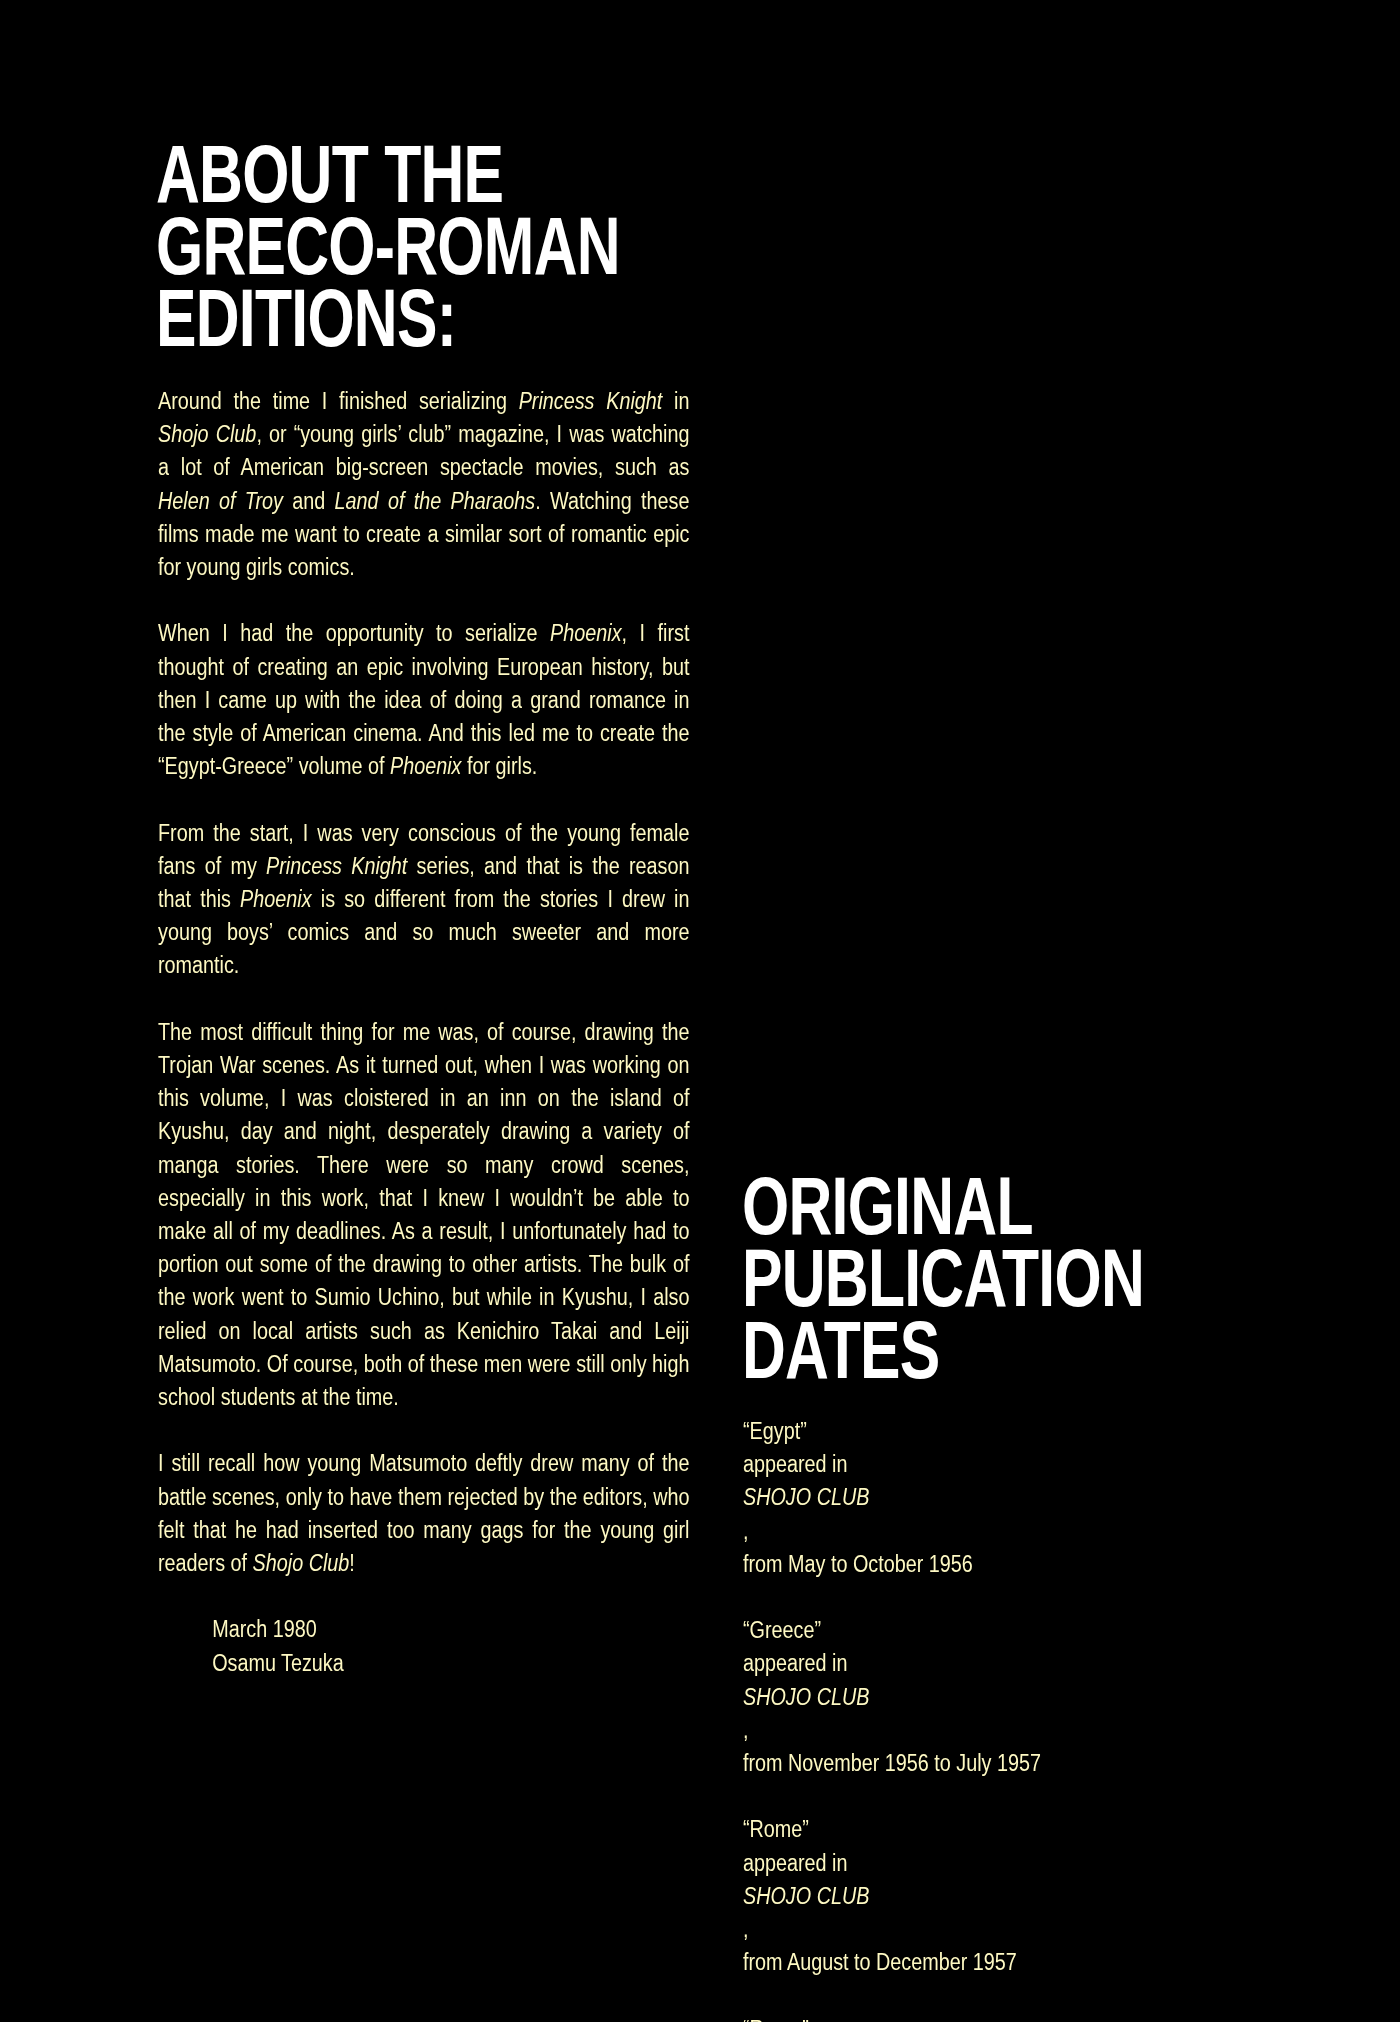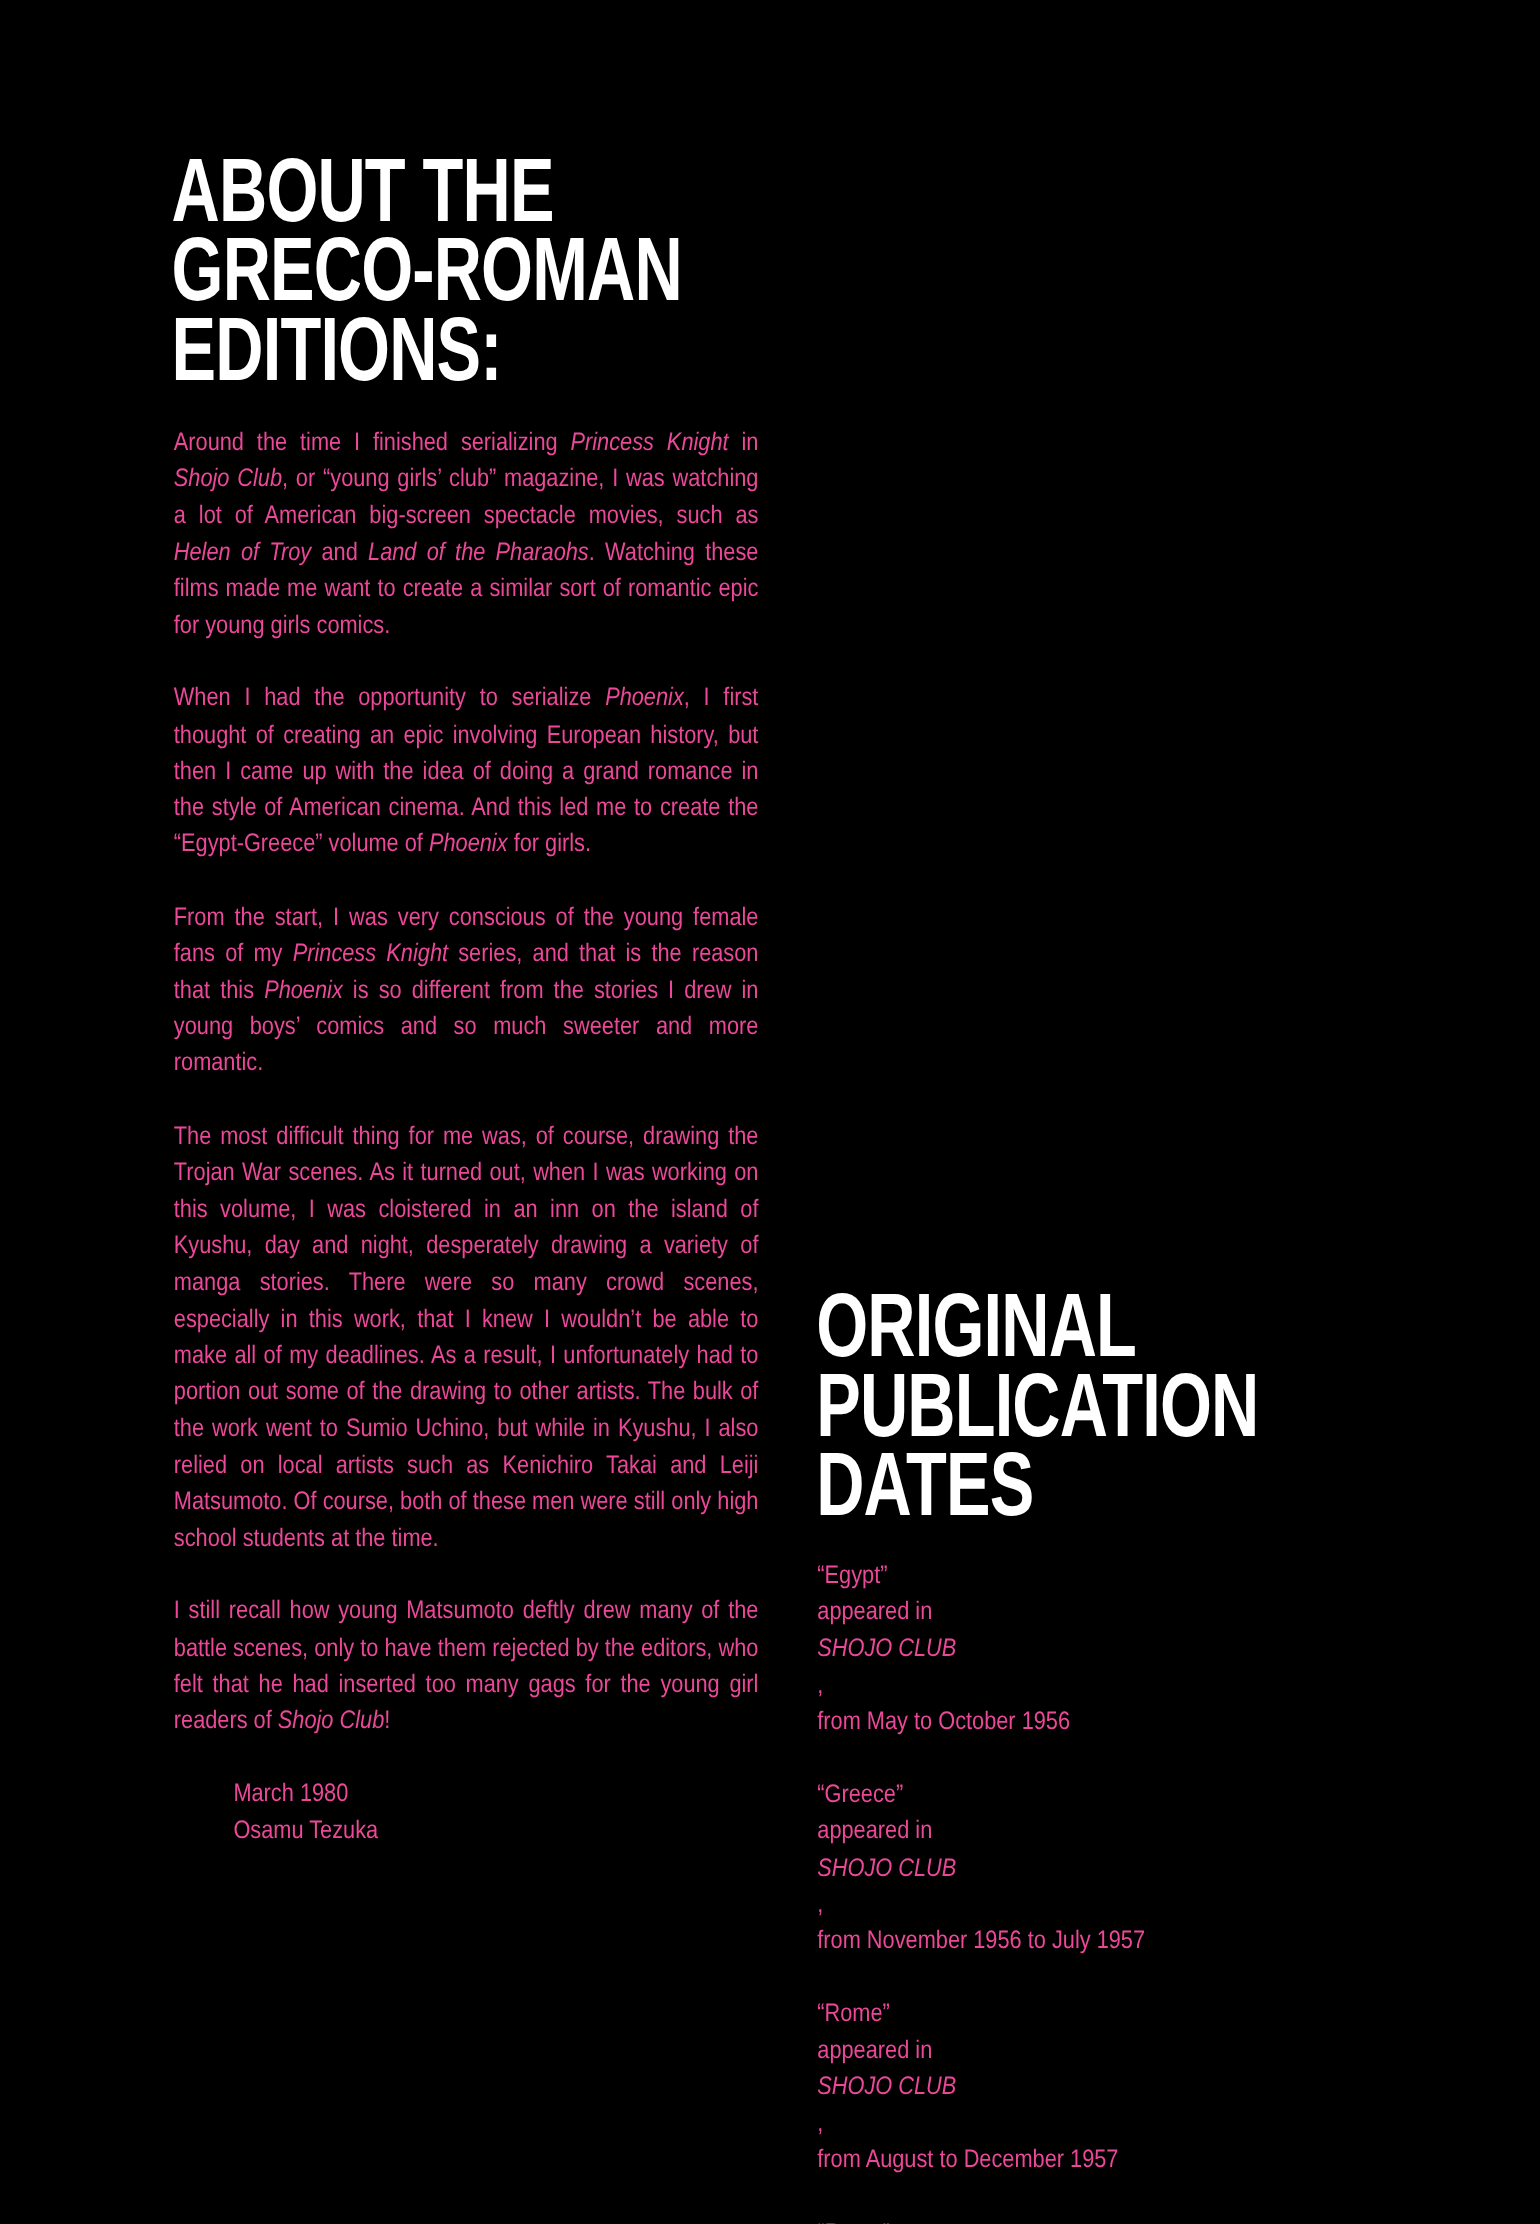--- a/index.html
+++ b/index.html
@@ -5,21 +5,21 @@
   html, body { margin:0; padding:0; background:#000; }
   body { width:1400px; height:2022px; position:relative; overflow:hidden; color:#fff;
          font-family:"Liberation Sans", sans-serif; }
   .heading { position:absolute; margin:0; font-family:"Liberation Sans", sans-serif;
              font-weight:700; color:#fff; text-transform:uppercase; letter-spacing:-1px;
              transform-origin:0 0; }
   .heading .hl { display:block; white-space:nowrap; }
   #h-about { left:156px; top:138px; font-size:82px; line-height:72px; transform:scaleX(0.74); }
   #h-orig  { left:742px; top:1170px; font-size:82px; line-height:72px; transform:scaleX(0.74); }
 
-  .col { position:absolute; font-size:23px; line-height:33.2px; color:#ec4899; }
+  .col { position:absolute; font-size:23px; line-height:33.2px; color:#fef9c3; }
   .col p { margin:0; }
   #left-col { left:158px; top:385px; width:532px; }
   #left-col p { text-align:justify; margin-bottom:33.2px; }
   .inner { display:inline-block; transform:scaleX(0.86); transform-origin:0 0; width:618px; }
   #left-col .inner p { text-align:justify; }
   i { font-style:italic; }
 
   .signature { margin-left:63px; }
   .signature span { display:block; }
 

